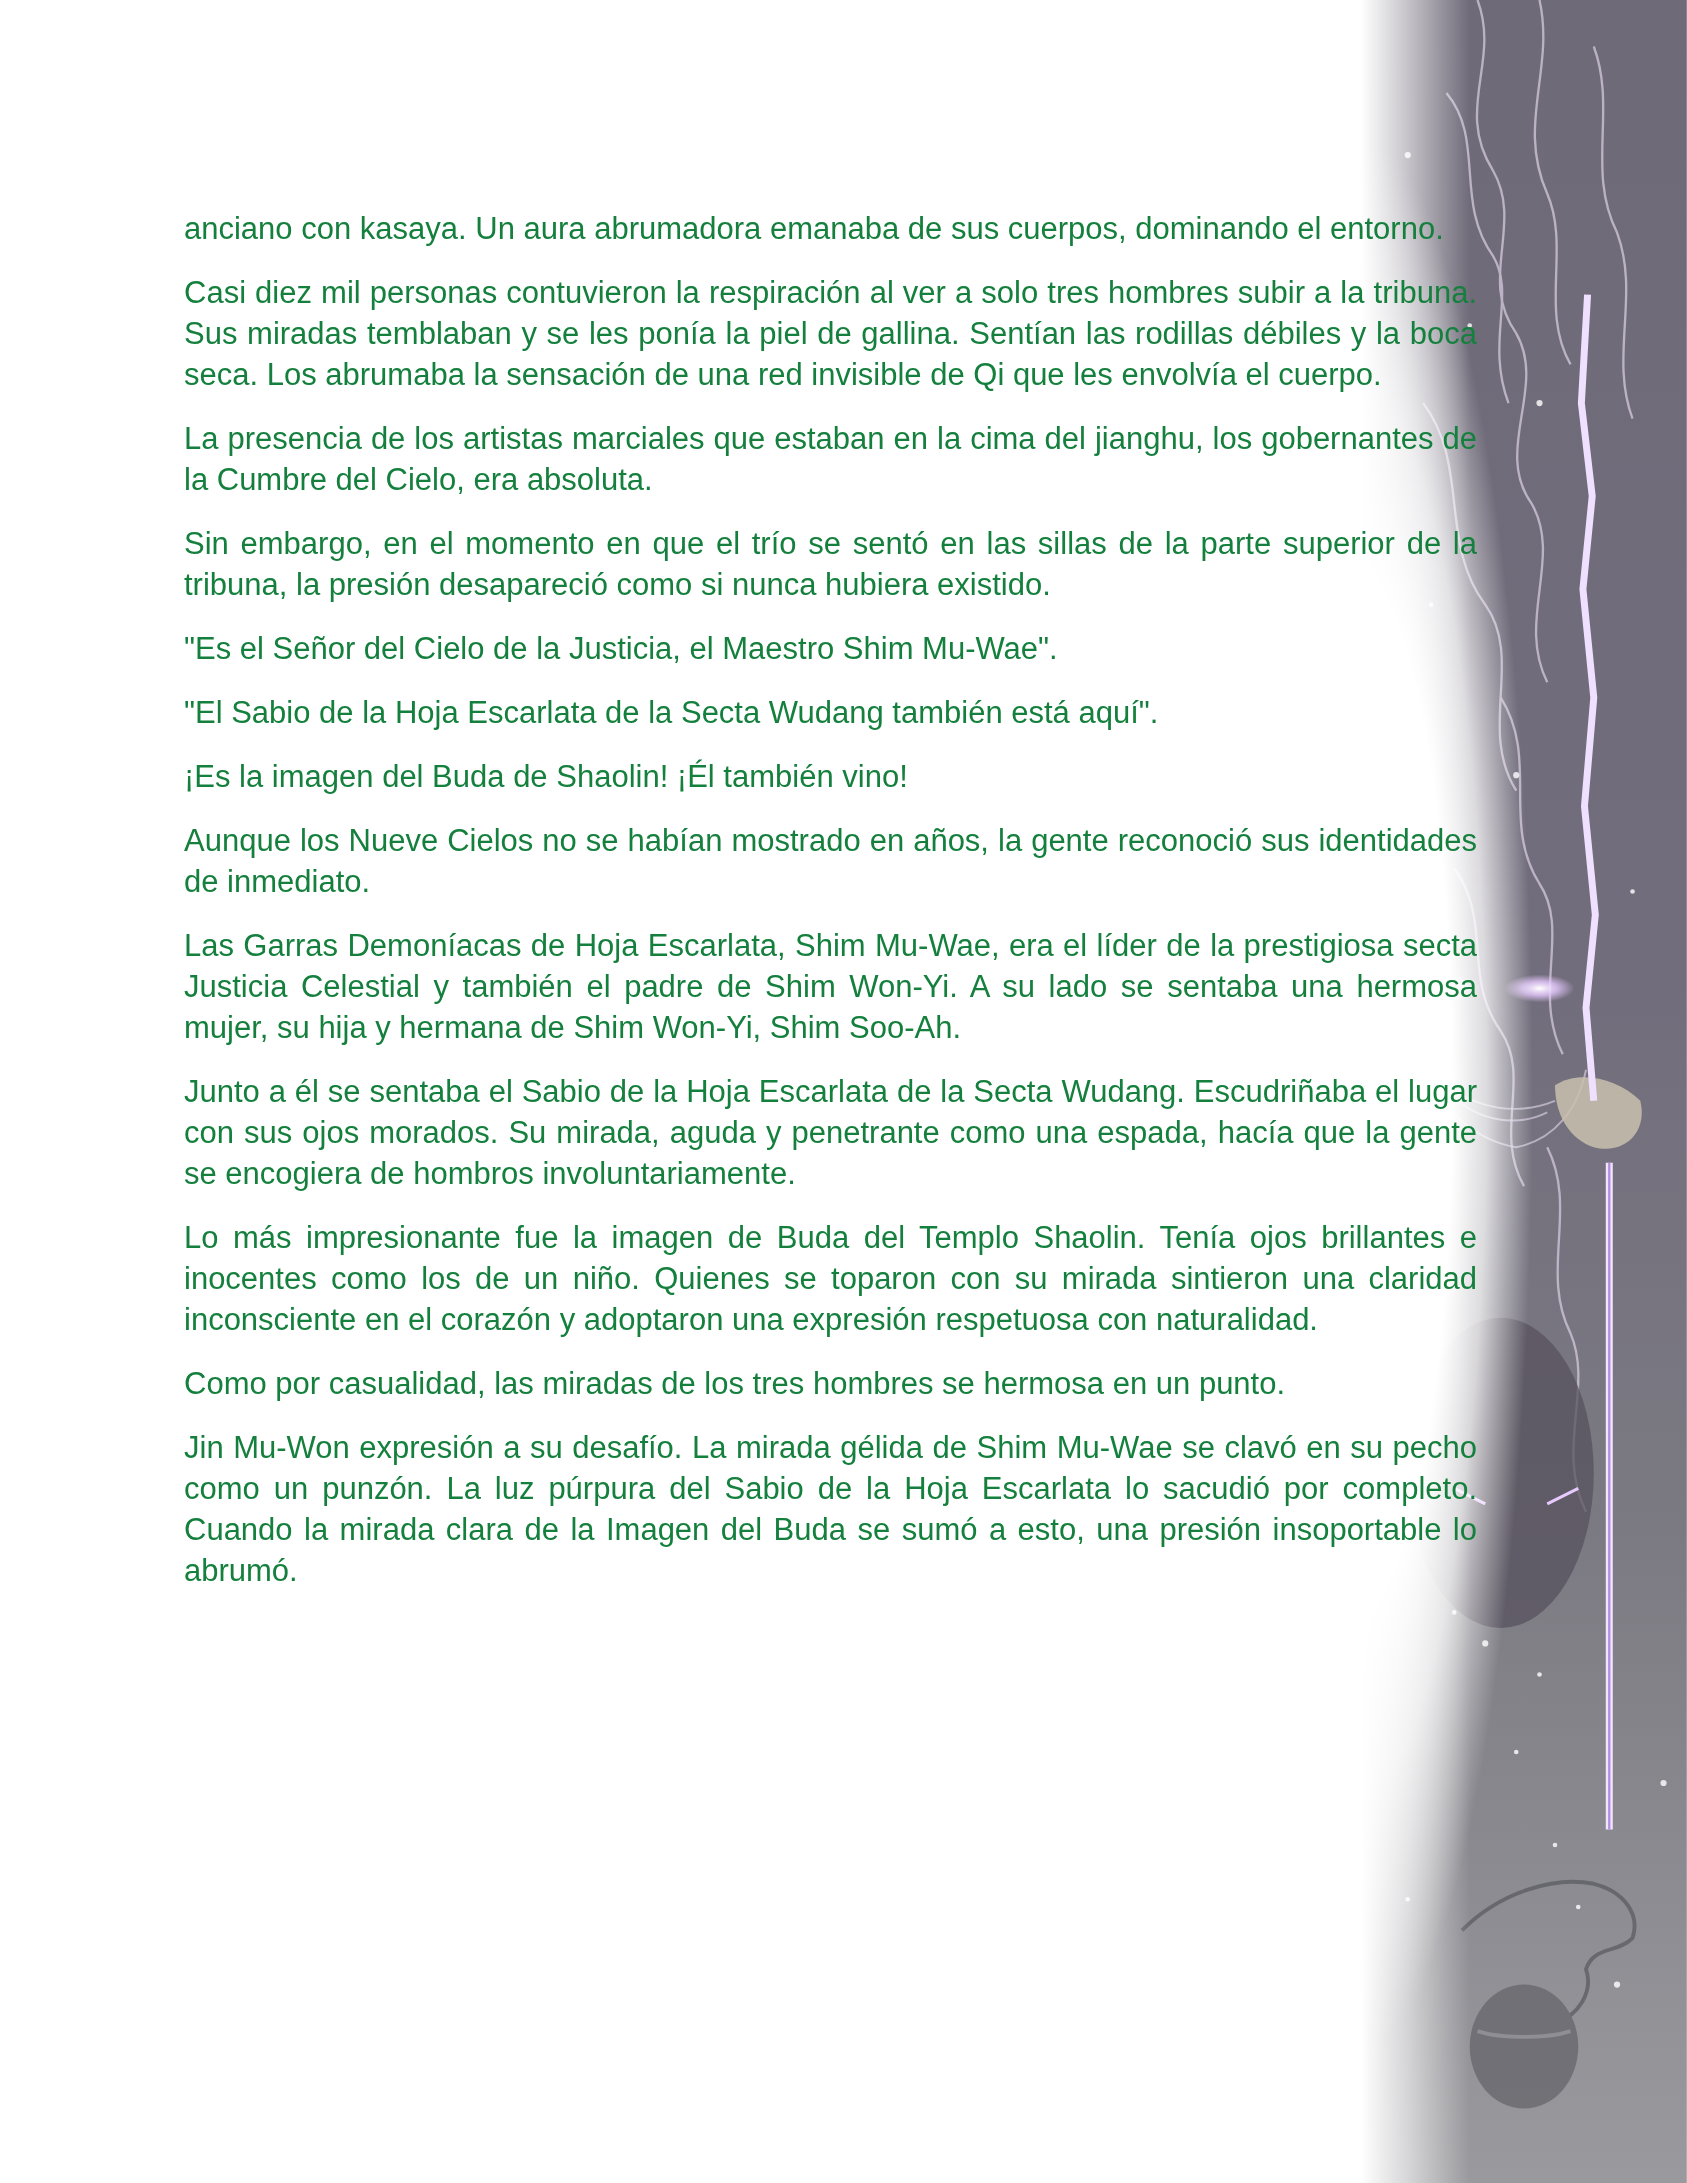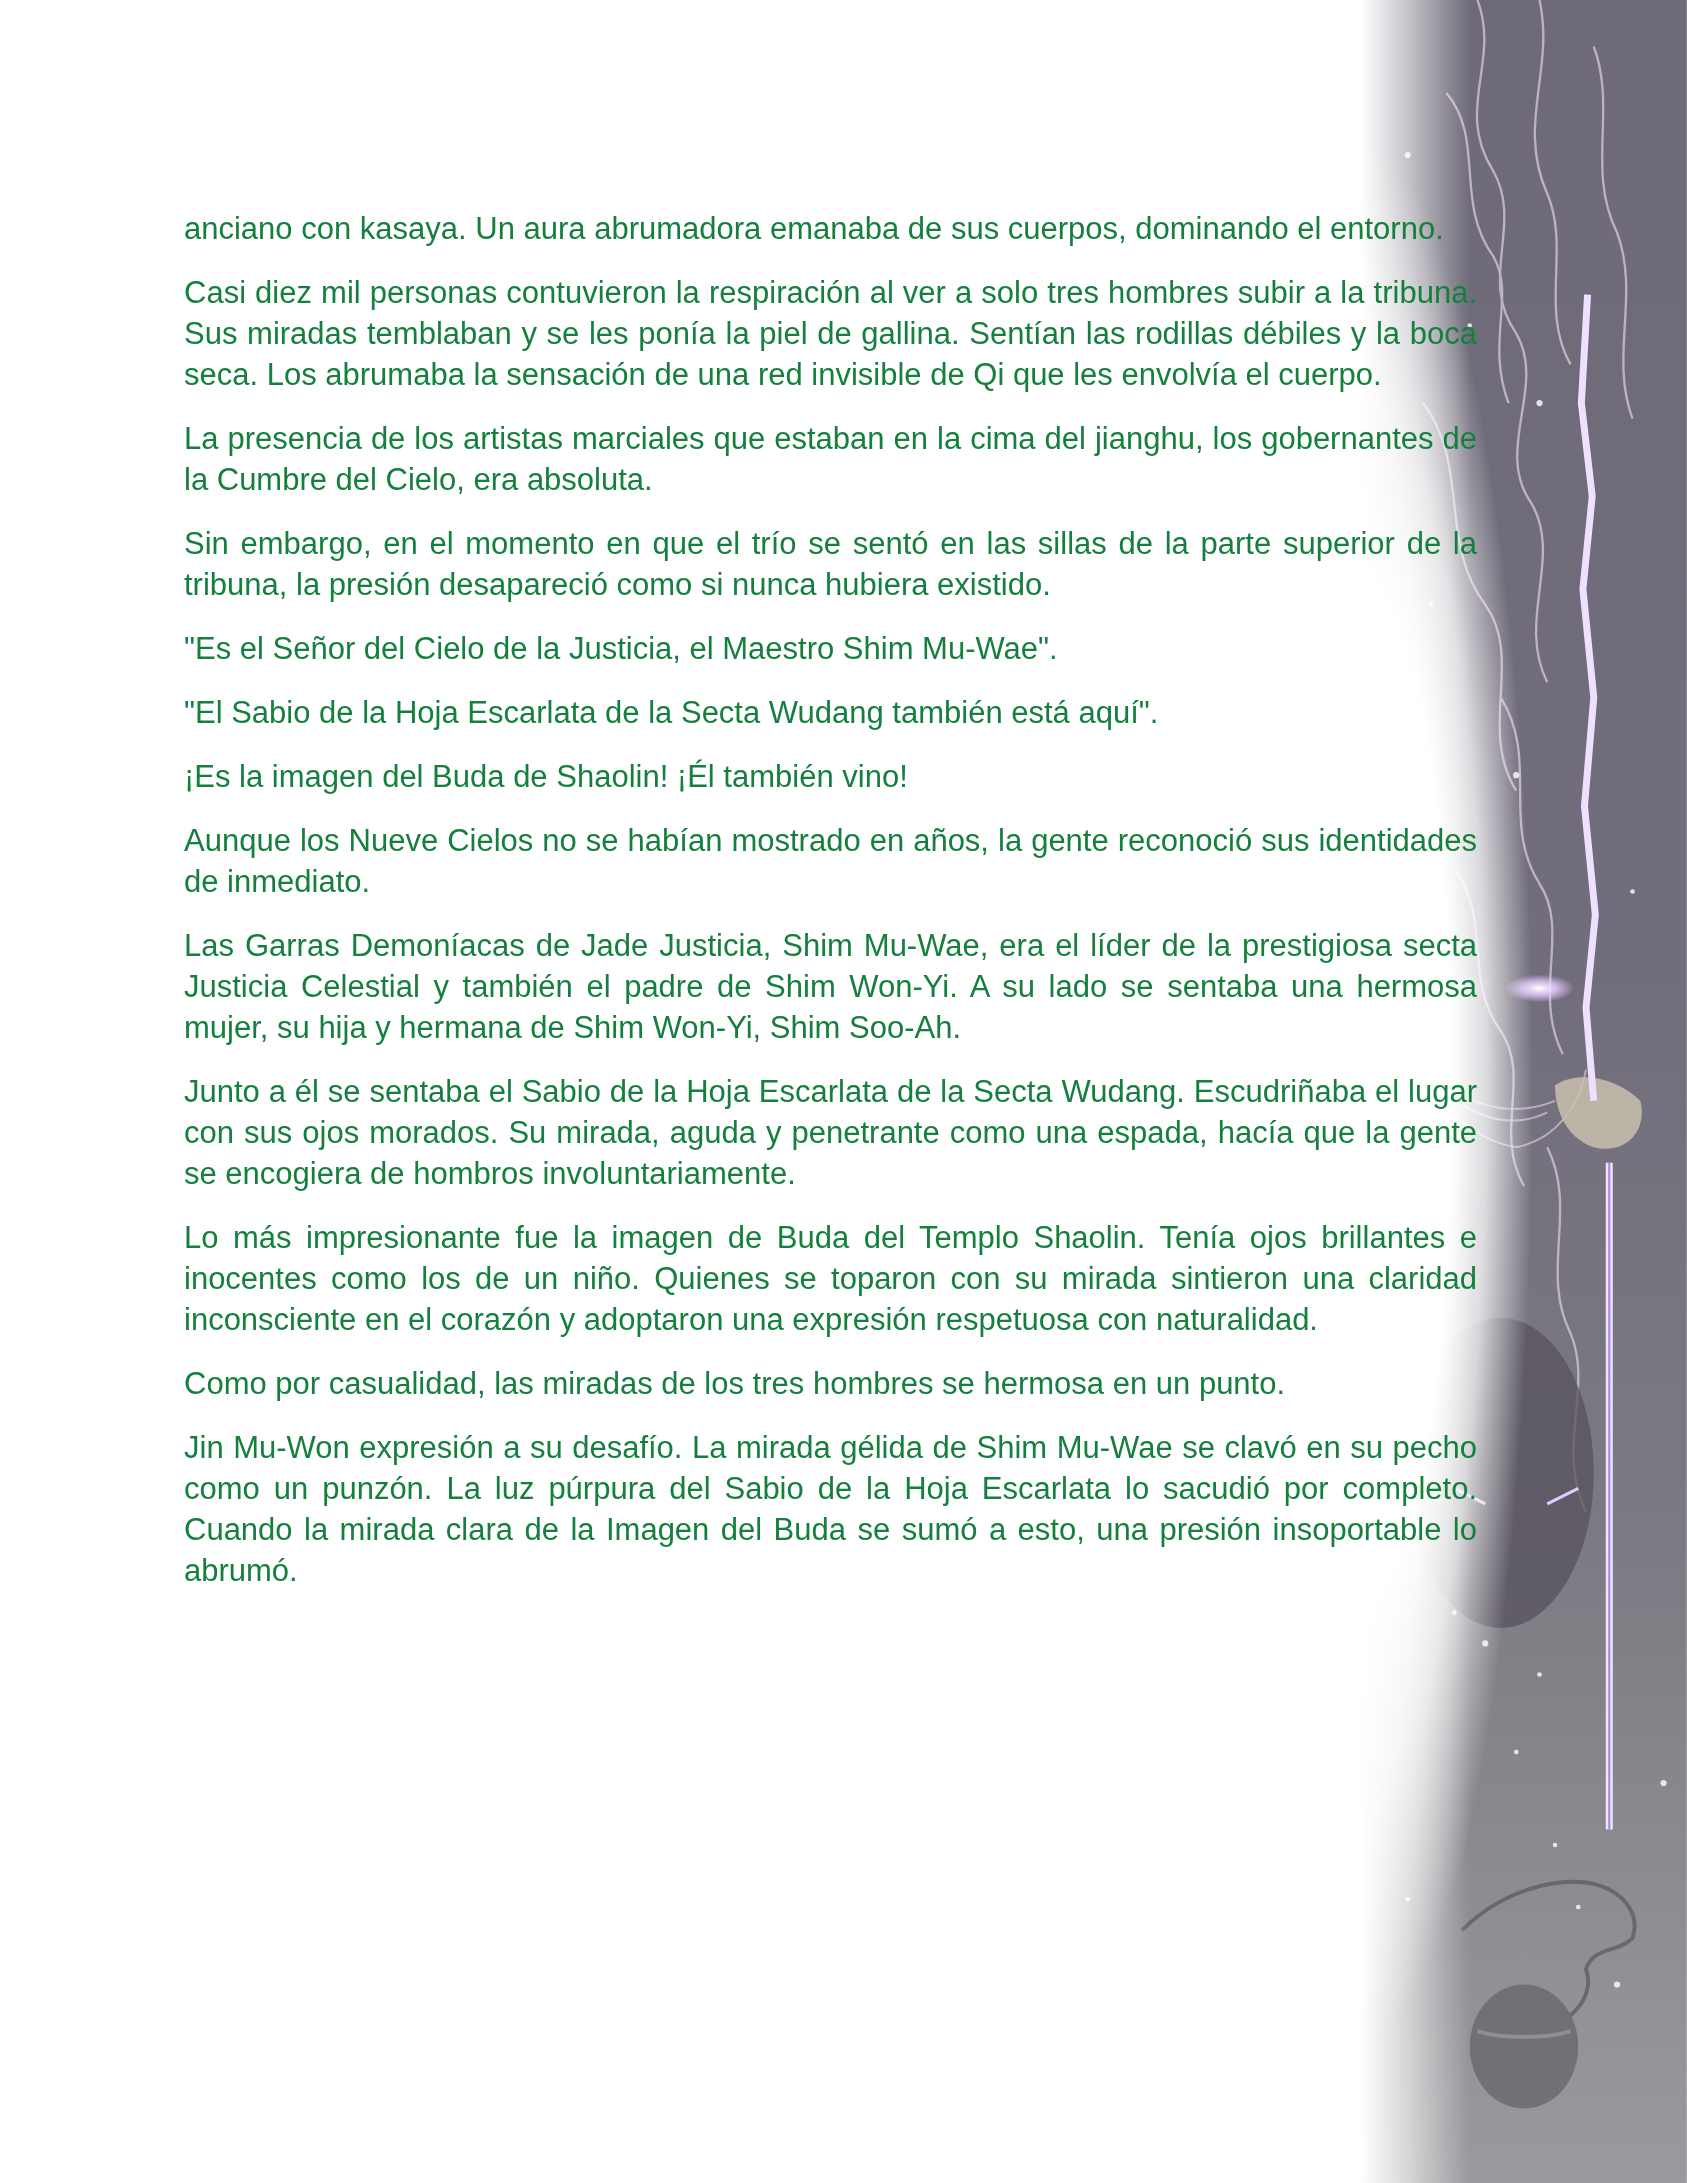--- a/index.html
+++ b/index.html
@@ -105,19 +105,19 @@
 
 <div class="page-text">
   <p>anciano con kasaya. Un aura abrumadora emanaba de sus cuerpos, dominando el entorno.</p>
   <p>Casi diez mil personas contuvieron la respiración al ver a solo tres hombres subir a la tribuna. Sus miradas temblaban y se les ponía la piel de gallina. Sentían las rodillas débiles y la boca seca. Los abrumaba la sensación de una red invisible de Qi que les envolvía el cuerpo.</p>
   <p>La presencia de los artistas marciales que estaban en la cima del jianghu, los gobernantes de la Cumbre del Cielo, era absoluta.</p>
   <p>Sin embargo, en el momento en que el trío se sentó en las sillas de la parte superior de la tribuna, la presión desapareció como si nunca hubiera existido.</p>
   <p>"Es el Señor del Cielo de la Justicia, el Maestro Shim Mu-Wae".</p>
   <p>"El Sabio de la Hoja Escarlata de la Secta Wudang también está aquí".</p>
   <p>¡Es la imagen del Buda de Shaolin! ¡Él también vino!</p>
   <p>Aunque los Nueve Cielos no se habían mostrado en años, la gente reconoció sus identidades de inmediato.</p>
-  <p>Las Garras Demoníacas de Jade Justicia, Shim Mu-Wae, era el líder de la prestigiosa secta Justicia Celestial y también el padre de Shim Won-Yi. A su lado se sentaba una hermosa mujer, su hija y hermana de Shim Won-Yi, Shim Soo-Ah.</p>
+  <p>Las Garras Demoníacas de Hoja Escarlata, Shim Mu-Wae, era el líder de la prestigiosa secta Justicia Celestial y también el padre de Shim Won-Yi. A su lado se sentaba una hermosa mujer, su hija y hermana de Shim Won-Yi, Shim Soo-Ah.</p>
   <p>Junto a él se sentaba el Sabio de la Hoja Escarlata de la Secta Wudang. Escudriñaba el lugar con sus ojos morados. Su mirada, aguda y penetrante como una espada, hacía que la gente se encogiera de hombros involuntariamente.</p>
   <p>Lo más impresionante fue la imagen de Buda del Templo Shaolin. Tenía ojos brillantes e inocentes como los de un niño. Quienes se toparon con su mirada sintieron una claridad inconsciente en el corazón y adoptaron una expresión respetuosa con naturalidad.</p>
   <p>Como por casualidad, las miradas de los tres hombres se hermosa en un punto.</p>
   <p>Jin Mu-Won expresión a su desafío. La mirada gélida de Shim Mu-Wae se clavó en su pecho como un punzón. La luz púrpura del Sabio de la Hoja Escarlata lo sacudió por completo. Cuando la mirada clara de la Imagen del Buda se sumó a esto, una presión insoportable lo abrumó.</p>
 </div>
 
 
 </body></html>

